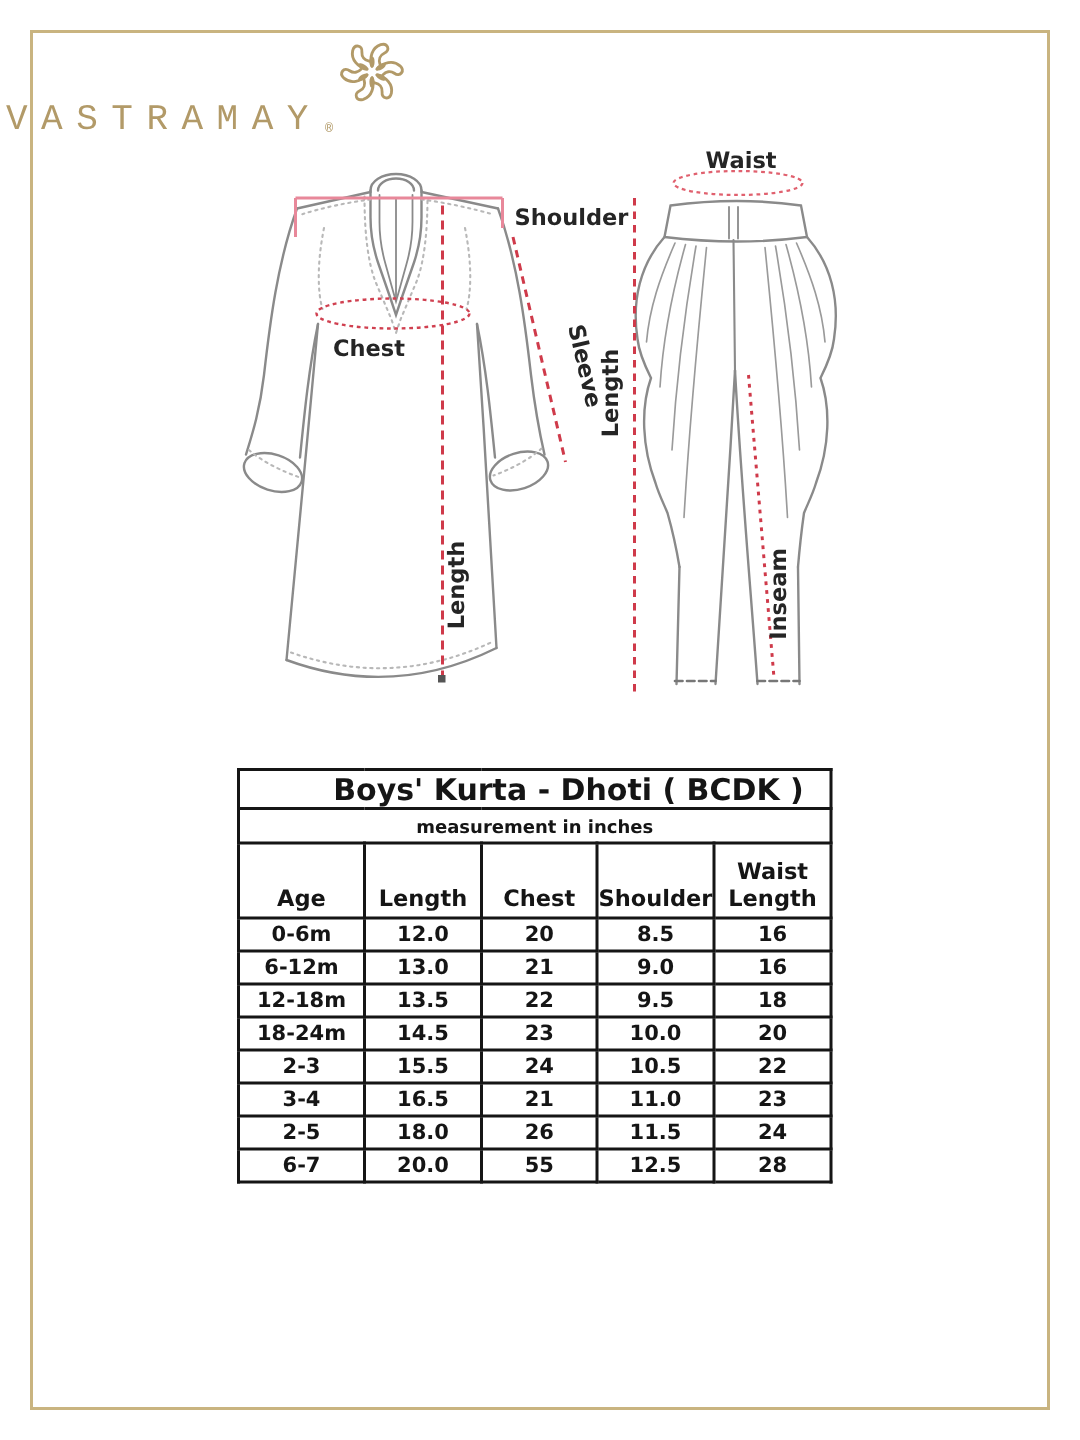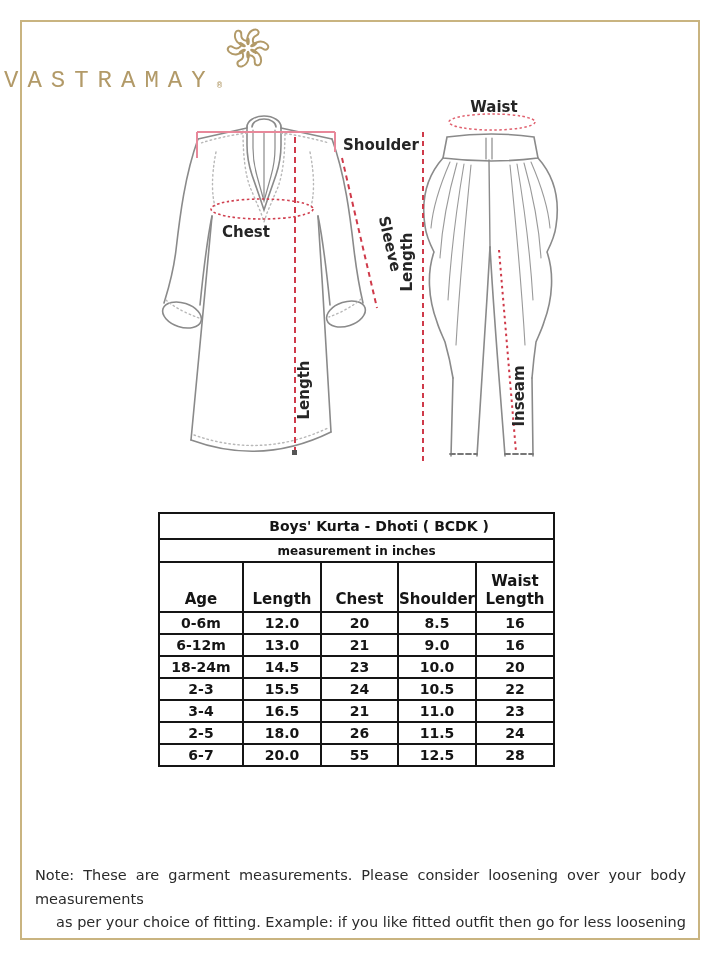--- a/index.html
+++ b/index.html
@@ -32,21 +32,21 @@
   }
   
   .size-table{
     position:absolute;left:158px;top:512px;width:395px;
     border-collapse:collapse;table-layout:fixed;
     font-weight:bold;color:#151515;
   }
   .size-table td,.size-table th{
     border:2px solid #151515;text-align:center;padding:0;
   }
-  .size-table .title-cell{font-size:14px;height:24px;padding-left:45px;}
+  .size-table .title-cell{font-size:20px;height:24px;padding-left:45px;}
   .size-table .subtitle-cell{font-size:12px;height:21px;}
   .size-table th{font-size:15px;height:46px;vertical-align:bottom;padding-bottom:2px;line-height:1.25;}
   .size-table tbody td{font-size:14px;height:20px;}
   
   .note{
     position:absolute;left:35px;top:864px;width:651px;
     font-size:14.5px;line-height:23.5px;color:#2b2b2b;
   }
   .note .l1{text-align:justify;text-align-last:justify;}
   .note .l2{text-align:right;}
@@ -212,20 +212,27 @@
           <td>16</td>
         </tr>
         <tr>
           <td>6-12m</td>
           <td>13.0</td>
           <td>21</td>
           <td>9.0</td>
           <td>16</td>
         </tr>
         <tr>
+          <td>12-18m</td>
+          <td>13.5</td>
+          <td>22</td>
+          <td>9.5</td>
+          <td>18</td>
+        </tr>
+        <tr>
           <td>18-24m</td>
           <td>14.5</td>
           <td>23</td>
           <td>10.0</td>
           <td>20</td>
         </tr>
         <tr>
           <td>2-3</td>
           <td>15.5</td>
           <td>24</td>
@@ -249,17 +256,13 @@
         <tr>
           <td>6-7</td>
           <td>20.0</td>
           <td>55</td>
           <td>12.5</td>
           <td>28</td>
         </tr>
       </tbody>
   </table>
 
-  <div class="note">
-    <div class="l1">Note: These are garment measurements. Please consider loosening over your body measurements</div>
-    <div class="l2">as per your choice of fitting. Example: if you like fitted outfit then go for less loosening</div>
-  </div>
 </div>
 
 </body></html>

